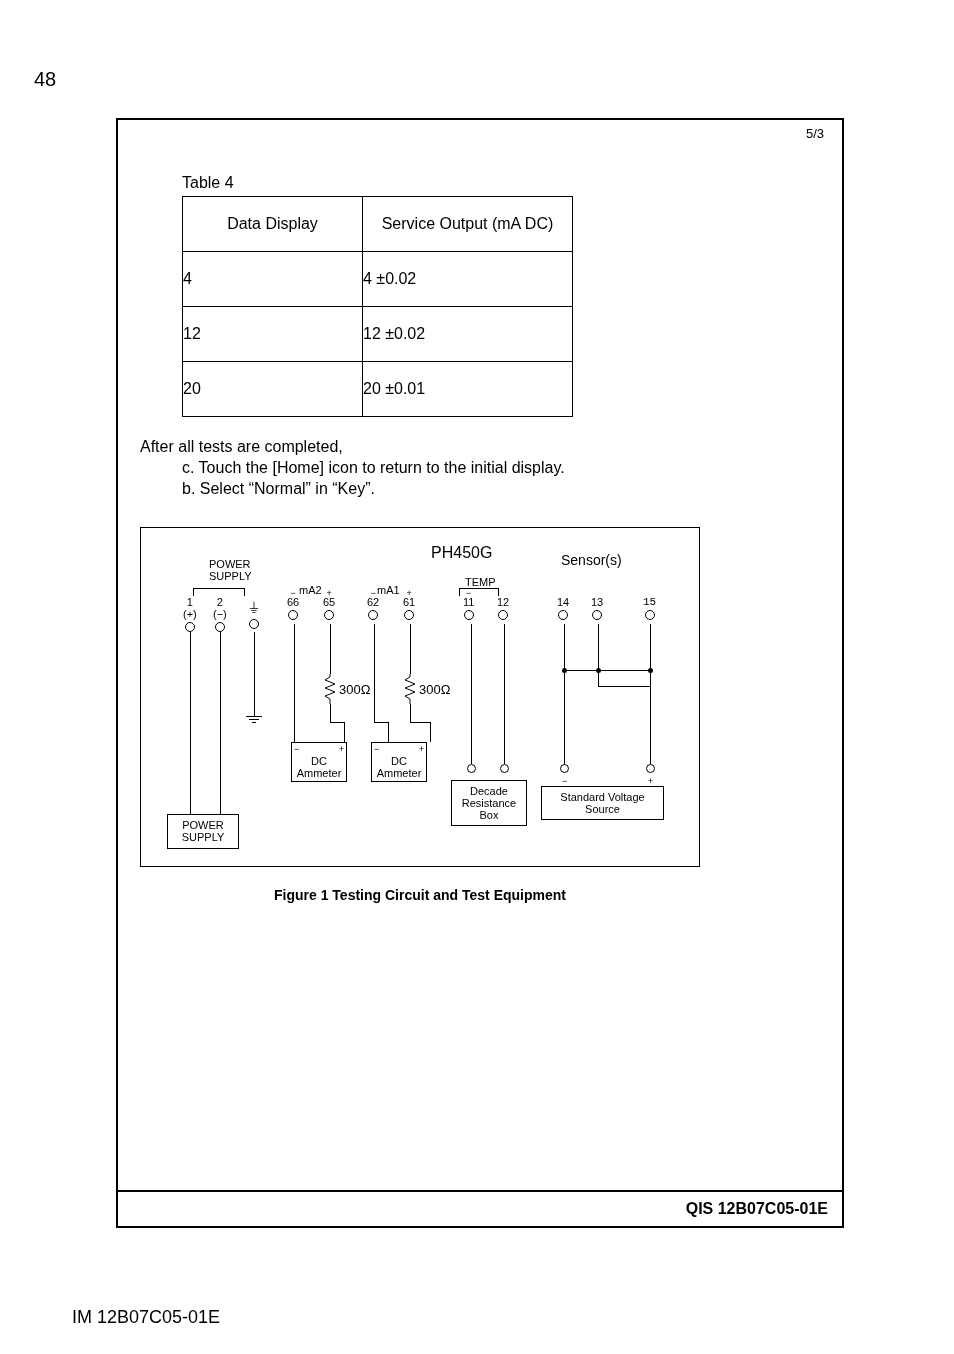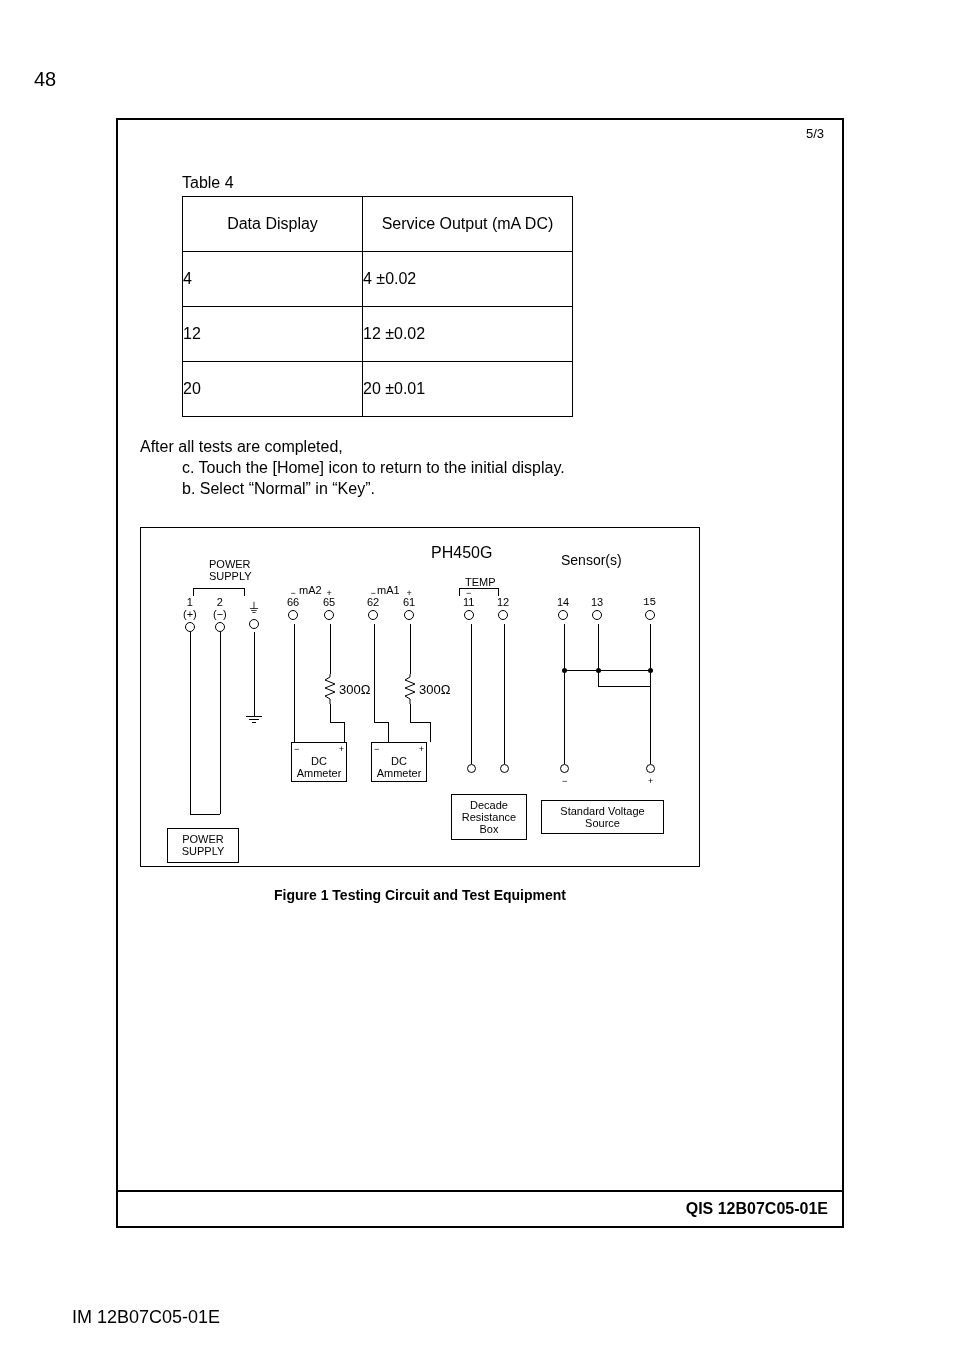--- a/index.html
+++ b/index.html
@@ -48,21 +48,21 @@
   .gnd { position: absolute; width: 16px; height: 14px; }
   .gnd .l1 { width: 16px; height: 1px; background:#000; margin-bottom:2px; }
   .gnd .l2 { width: 10px; height: 1px; background:#000; margin: 0 auto 2px; }
   .gnd .l3 { width: 4px; height: 1px; background:#000; margin: 0 auto; }
 
   .small-box { position: absolute; border: 1px solid #000; font-size: 11px; text-align: center; line-height: 1.1; padding: 2px 2px; }
 
   .tiny-ring { position: absolute; width: 9px; height: 9px; border: 1px solid #000; border-radius: 50%; }
   .tiny-sign { position: absolute; font-size: 9px; }
 
-  .big-box { position: absolute; border: 1px solid #000; font-size: 11px; text-align: center; padding: 4px; margin-top: 14px; }
+  .big-box { position: absolute; border: 1px solid #000; font-size: 11px; text-align: center; padding: 4px; }
 
   .node { position: absolute; width: 5px; height: 5px; background: #000; border-radius: 50%; margin-left:-2px; margin-top:-2px; }
 
   .figure-caption { text-align: center; width: 560px; margin-top: 20px; font-size: 14px; font-weight: bold; }
 
   .footer-bar { position: absolute; bottom: 0; left: 0; right: 0; border-top: 2px solid #000; text-align: right; padding: 8px 14px; font-weight: bold; font-size: 16px; }
 
   .doc-id-bottom { position: absolute; bottom: 26px; left: 36px; font-size: 18px; margin-left: 36px; }
 </style>
 </head>

